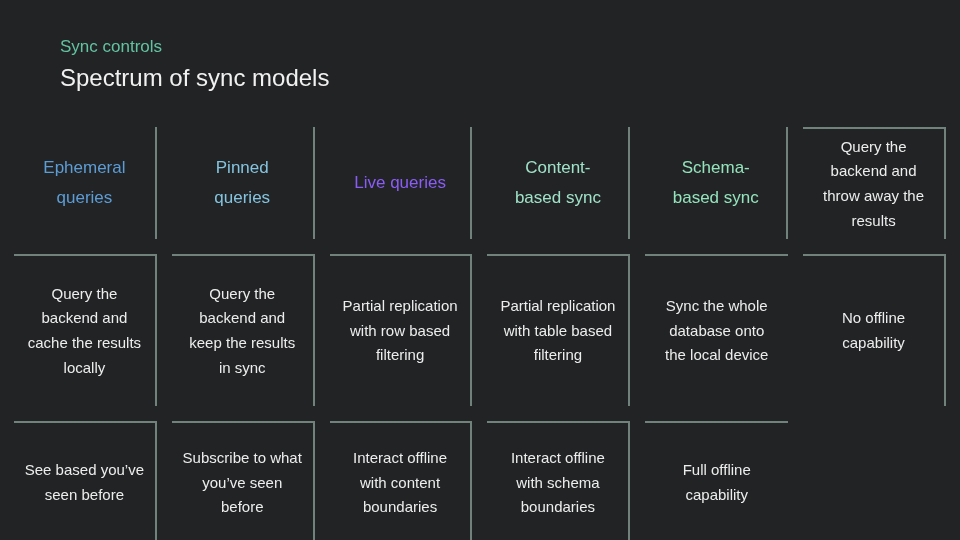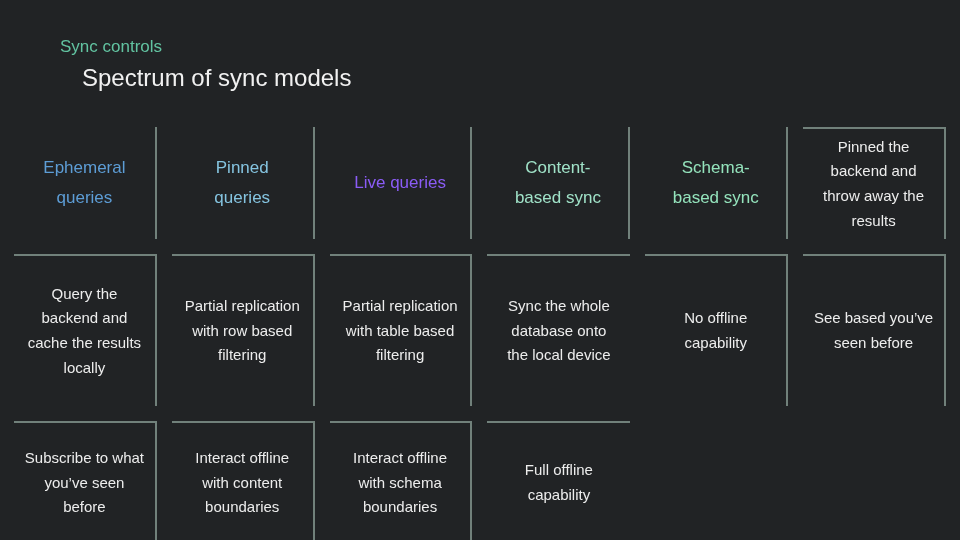--- a/index.html
+++ b/index.html
@@ -25,21 +25,20 @@
   .kicker {
     font-size: 17px;
     line-height: 1.35;
     color: #62c3a1;
     margin-bottom: 3px;
   }
   .main-title {
     font-size: 24px;
     line-height: 1.3;
     color: #f1f1f1;
-    margin-left: 22px;
   }
   .sync-table {
     position: absolute;
     left: 14px;
     top: 127px;
     width: 932px;
     display: grid;
     grid-template-columns: repeat(6, 1fr);
     grid-template-rows: 112px 152px 122px;
     gap: 15px;
@@ -98,24 +97,27 @@
       <span style="color: #8b5cf6;">Live queries</span>
     </div>
     <div class="cell header v-line">
       <span style="color: rgb(160, 226, 200);">Content-based sync</span>
     </div>
     <div class="cell header v-line">
       <span style="color: rgb(148, 227, 188);">Schema-based sync</span>
     </div>
 
     <div class="cell body v-line h-line">
-      <span>Pinned the backend and throw away the results</span>
+      <span>Query the backend and throw away the results</span>
     </div>
     <div class="cell body v-line h-line">
       <span>Query the backend and cache the results locally</span>
+    </div>
+    <div class="cell body v-line h-line">
+      <span>Query the backend and keep the results in sync</span>
     </div>
     <div class="cell body v-line h-line">
       <span>Partial replication with row based filtering</span>
     </div>
     <div class="cell body v-line h-line">
       <span>Partial replication with table based filtering</span>
     </div>
     <div class="cell body h-line">
       <span>Sync the whole database onto the local device</span>
     </div>

